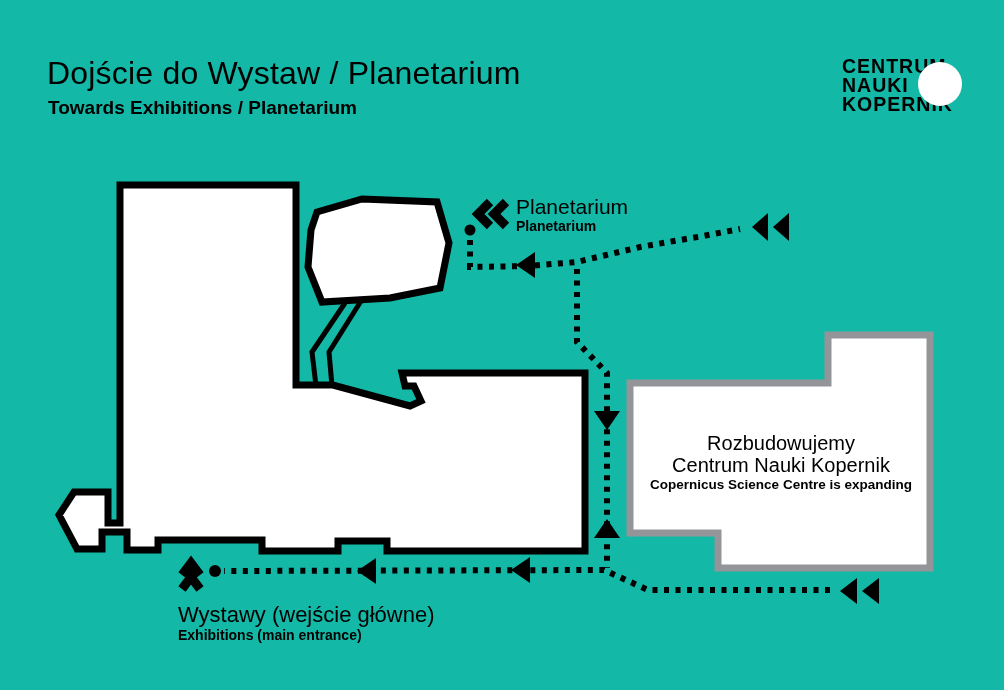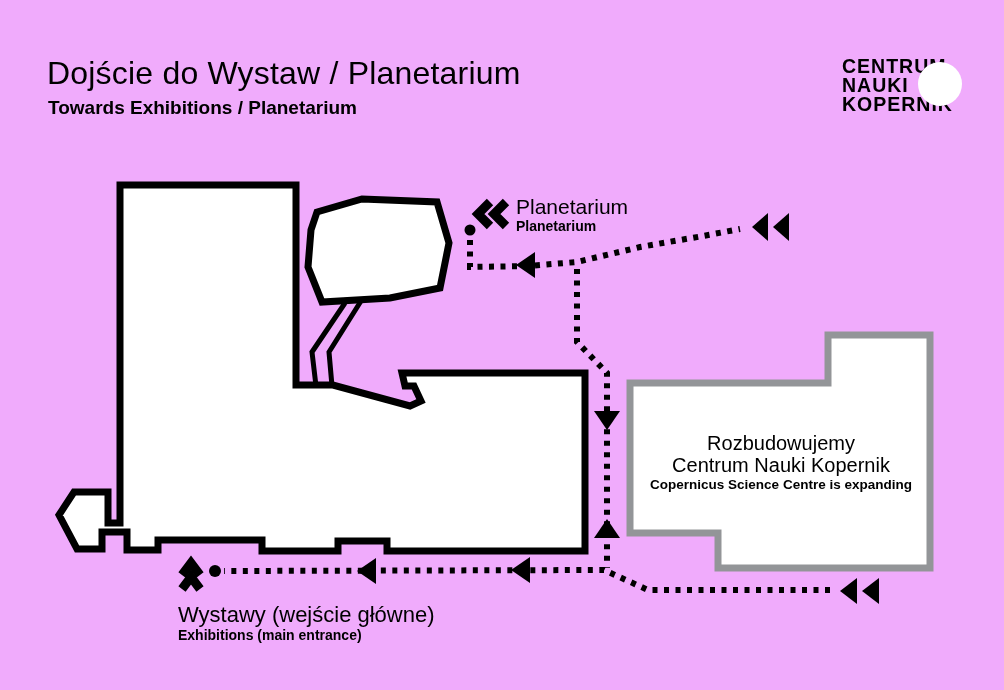--- a/index.html
+++ b/index.html
@@ -1,16 +1,16 @@
 <!DOCTYPE html>
 <html><head>
 <meta charset="utf-8">
 <style>
   html,body{margin:0;padding:0;background:#ffffff;}
-  .stage{position:relative;width:1004px;height:690px;background:#f0abfc;overflow:hidden;
+  .stage{position:relative;width:1004px;height:690px;background:#14b8a6;overflow:hidden;
          font-family:"Liberation Sans", sans-serif;}
   svg text{font-family:"Liberation Sans", sans-serif;fill:#000;}
   .t-title{font-size:32px;font-weight:400;letter-spacing:0.2px;}
   .t-subtitle{font-size:19px;font-weight:700;}
   .t-logo{font-size:19.5px;font-weight:700;letter-spacing:1px;}
   .t-label-lg{font-size:21px;font-weight:400;}
   .t-label-sm{font-size:14px;font-weight:700;}
   .t-wyst-lg{font-size:22px;font-weight:400;}
   .t-gray-lg{font-size:20px;font-weight:400;}
   .t-gray-sm{font-size:13.5px;font-weight:700;}

